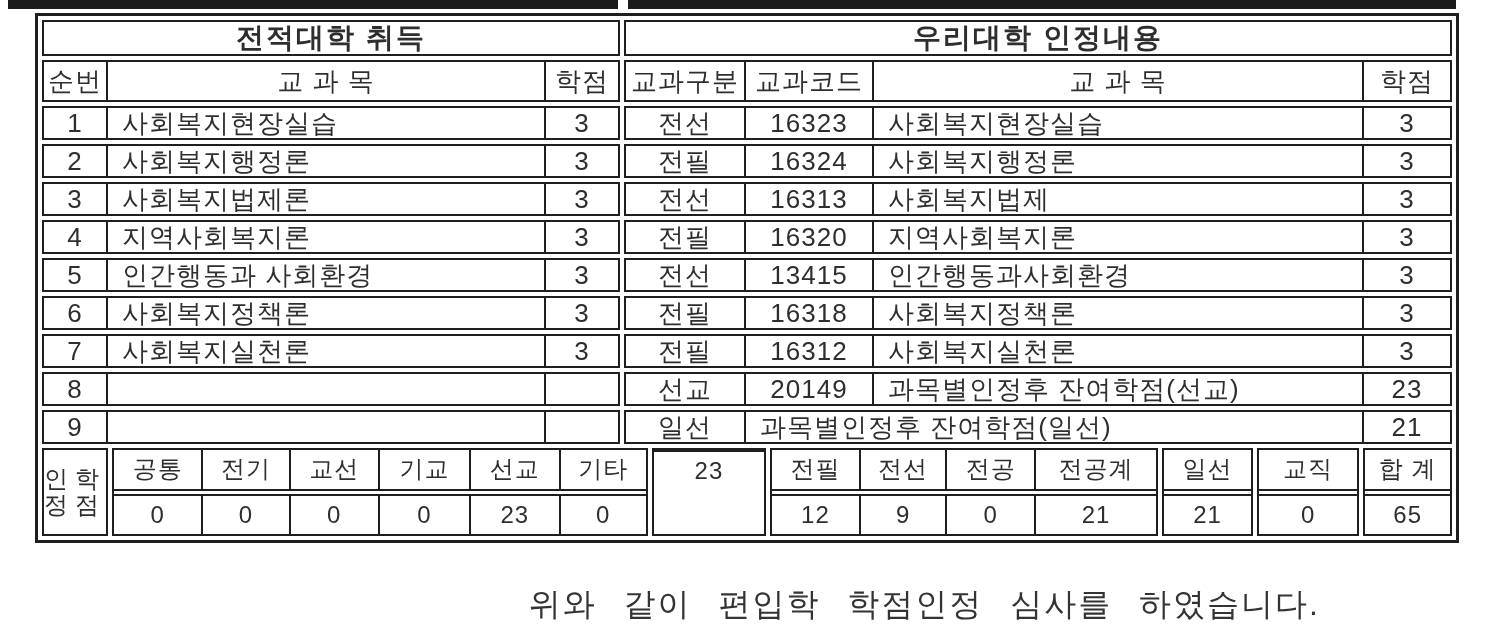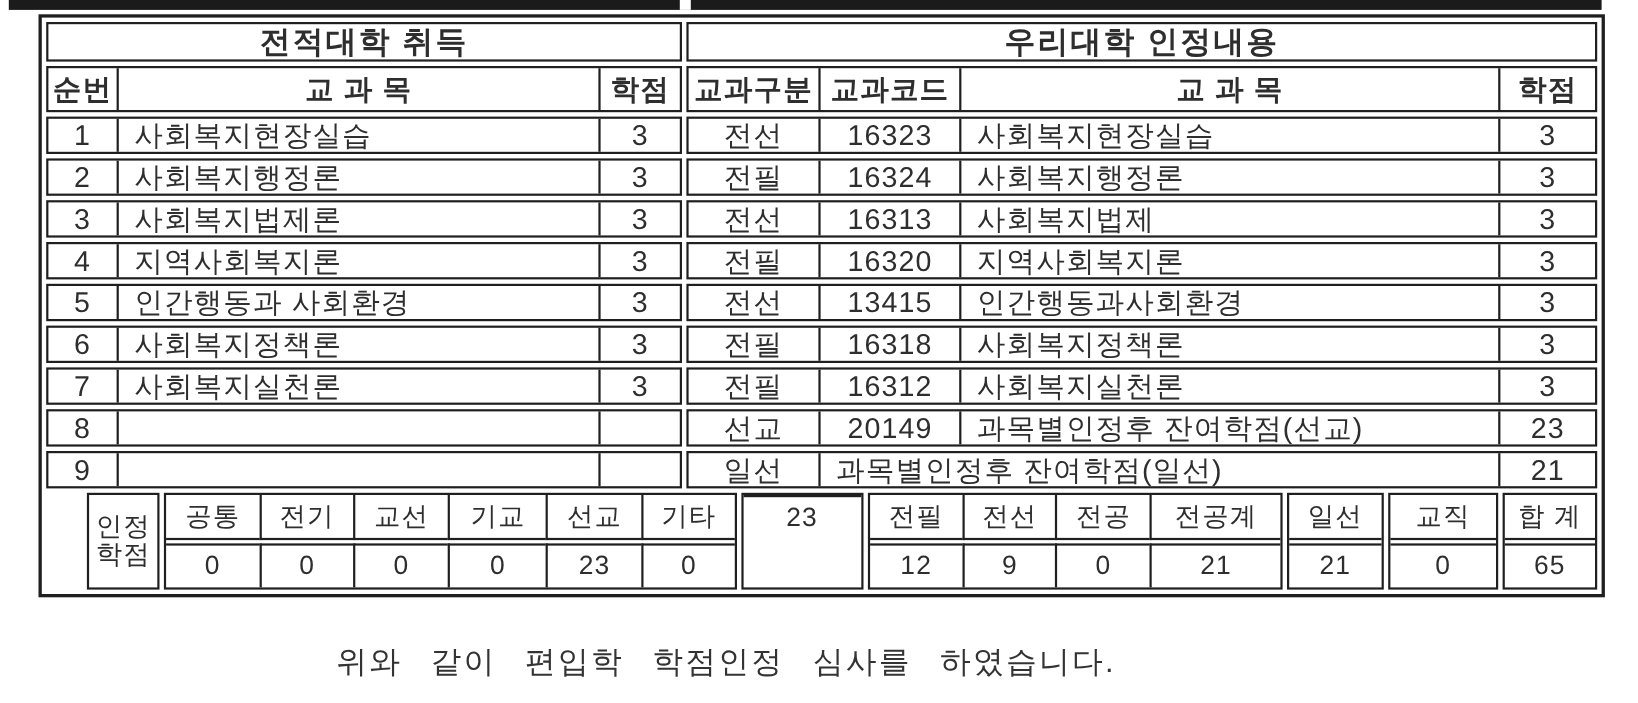--- a/index.html
+++ b/index.html
@@ -21,43 +21,43 @@
   .row{display:flex; gap:4px; margin-bottom:4px;}
   .box{border:2px solid var(--b); display:flex; align-items:stretch; background:#fff;}
   .lbox{width:578px;}
   .rbox{flex:1;}
 
   .cell{display:flex; align-items:center; justify-content:center; font-size:26px; letter-spacing:1px; overflow:hidden; white-space:nowrap;}
   .cell + .cell{border-left:2px solid var(--b);}
   .tl{justify-content:flex-start; padding-left:14px;}
 
   .trow .box{height:36px;}
-  .hrow .box{height:42px;font-weight:bold;}
+  .hrow .box{height:42px;}
   .drow .box{height:34px;}
 
   .title-cell{flex:1; display:flex; align-items:center; justify-content:center; font-size:28px; letter-spacing:2px; font-weight:bold;}
   .hcell{font-size:26px;}
 
   .c-no{width:62px;}
   .c-course{flex:1;}
   .c-credit{width:74px;}
   .c-cat{width:118px;}
   .c-code{width:128px;}
   .c-credit2{width:88px;}
 
   
   .srow{display:flex; gap:4px; height:88px;}
   .sbox{border:2px solid var(--b); display:grid; grid-template-rows:1fr 1fr; row-gap:3px; background:#fff;}
-  .sbox-label{border:2px solid var(--b); width:66px; display:flex; flex-direction:column; align-items:center; justify-content:center; line-height:1.08; font-size:24px; letter-spacing:1px;margin-left:37px;}
+  .sbox-label{border:2px solid var(--b); width:66px; display:flex; flex-direction:row; align-items:center; justify-content:center; line-height:1.08; font-size:24px; letter-spacing:1px;}
   .sl,.sv{display:flex; align-items:center; justify-content:center; font-size:24px; letter-spacing:1px; white-space:nowrap;}
   .sl{border-bottom:2px solid var(--b);}
   .sv{border-top:2px solid var(--b);}
   .sl.sep,.sv.sep{border-left:2px solid var(--b);}
 
-  .caption{position:absolute; left:0; top:583px; width:1320px; text-align:center; font-size:28px; letter-spacing:2px; word-spacing:16px; color:#333;}
+  .caption{position:absolute; left:0; top:583px; width:1320px; text-align:right; font-size:32px; letter-spacing:2px; word-spacing:16px; color:#333;}
 </style>
 </head>
 <body>
 
 <div class="page">
 
   <div class="topbar">
     <div class="topbar-notch"></div>
   </div>
 

